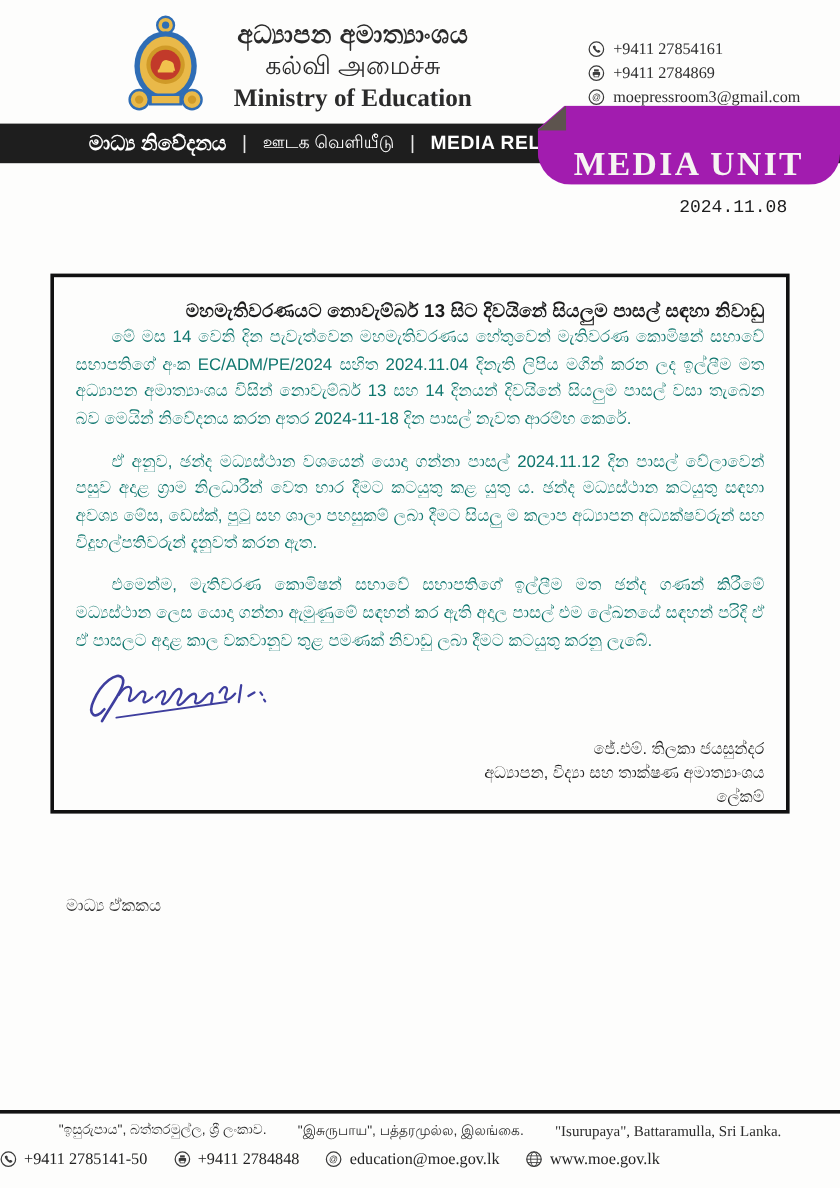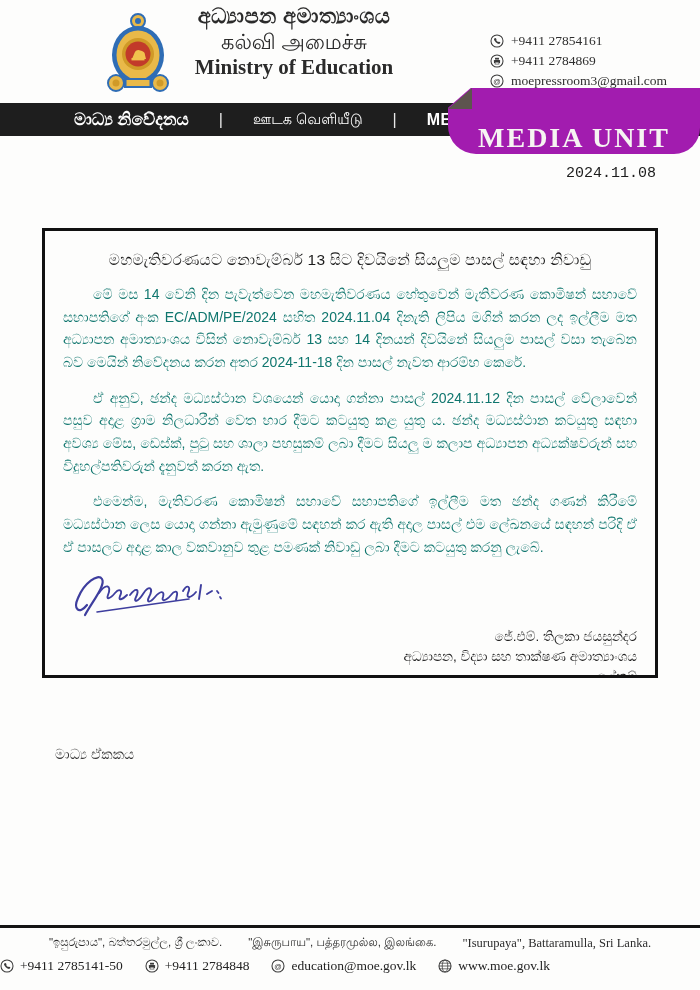--- a/index.html
+++ b/index.html
@@ -5,33 +5,33 @@
   * { margin:0; padding:0; box-sizing:border-box; }
   html,body { background:#e8e8e8; }
   .page {
     position:relative; width:700px; height:990px; margin:0 auto;
     background:#fdfdfc; overflow:hidden;
     font-family:"Liberation Sans", sans-serif; color:#1c1c1c;
   }
 
   
   .emblem { position:absolute; left:106px; top:12px; }
-  .ministry-block { position:absolute; left:179px; top:4px; width:230px; text-align:center; color:#2b2b2b; }
+  .ministry-block { position:absolute; left:179px; top:18px; width:230px; text-align:center; color:#2b2b2b; }
   .ministry-si { font-size:21px; font-weight:bold; letter-spacing:.5px; line-height:1.15; }
   .ministry-ta { font-size:21px; line-height:1.15; margin-top:2px; }
   .ministry-en { font-family:"Liberation Serif", serif; font-size:21px; font-weight:bold; margin-top:1px; }
 
   .contact-block { position:absolute; left:490px; top:33px; font-family:"Liberation Serif", serif; font-size:13.5px; color:#2e2e2e; }
   .contact-row { display:flex; align-items:center; gap:7px; margin-bottom:4px;text-align:center; }
   .cicon { width:14px; height:14px; flex:0 0 auto; color:#3a3a3a; }
 
   
   .banner {
     position:absolute; left:0; top:103px; width:700px; height:33px;
-    background:#1e1e1e; display:flex; align-items:center; padding-left:74px; gap:30px;
+    background:#1e1e1e; display:flex; align-items:center; padding-left:74px; gap:13px;
     color:#fff;
   }
   .banner .b-si { font-size:17px; font-weight:bold; }
   .banner .b-sep { font-size:16px; font-weight:300; color:#e8e8e8; }
   .banner .b-ta { font-size:14.5px; }
   .banner .b-en { font-size:16px; font-weight:bold; letter-spacing:.5px; }
 
   .media-unit-tab {
     position:absolute; top:88px; right:0; width:252px; height:66px;
     background:#a21caf; border-radius:10px 0 0 28px; border-bottom-right-radius:26px;
@@ -51,21 +51,21 @@
     position:absolute; top:165px; right:44px;
     font-family:Liberation Mono, monospace; font-size:15px; color:#1c1c1c;
   }
 
   
   .release-box {
     position:absolute; left:42px; top:228px; width:616px; height:450px;
     border:3px solid #111; padding:16px 18px 10px 18px; overflow:hidden;
   }
   .release-title {
-    text-align:center; font-weight:normal; font-size:15.5px; margin-top:4px; margin-bottom:14px;
+    text-align:right; font-weight:bold; font-size:15.5px; margin-top:4px; 
     letter-spacing:.2px;
   }
   .release-para {
     font-size:14px; line-height:1.62; text-align:justify; text-indent:30px;
     margin-bottom:13px; color:#0f766e;
   }
   .signature { margin-top:2px; margin-left:4px; }
   .signatory { font-size:13.5px; line-height:1.45; color:#222; margin-left:2px;text-align:right; }
 
   .media-unit-label { position:absolute; left:55px; top:746px; font-size:14px; color:#333;text-align:right; }

